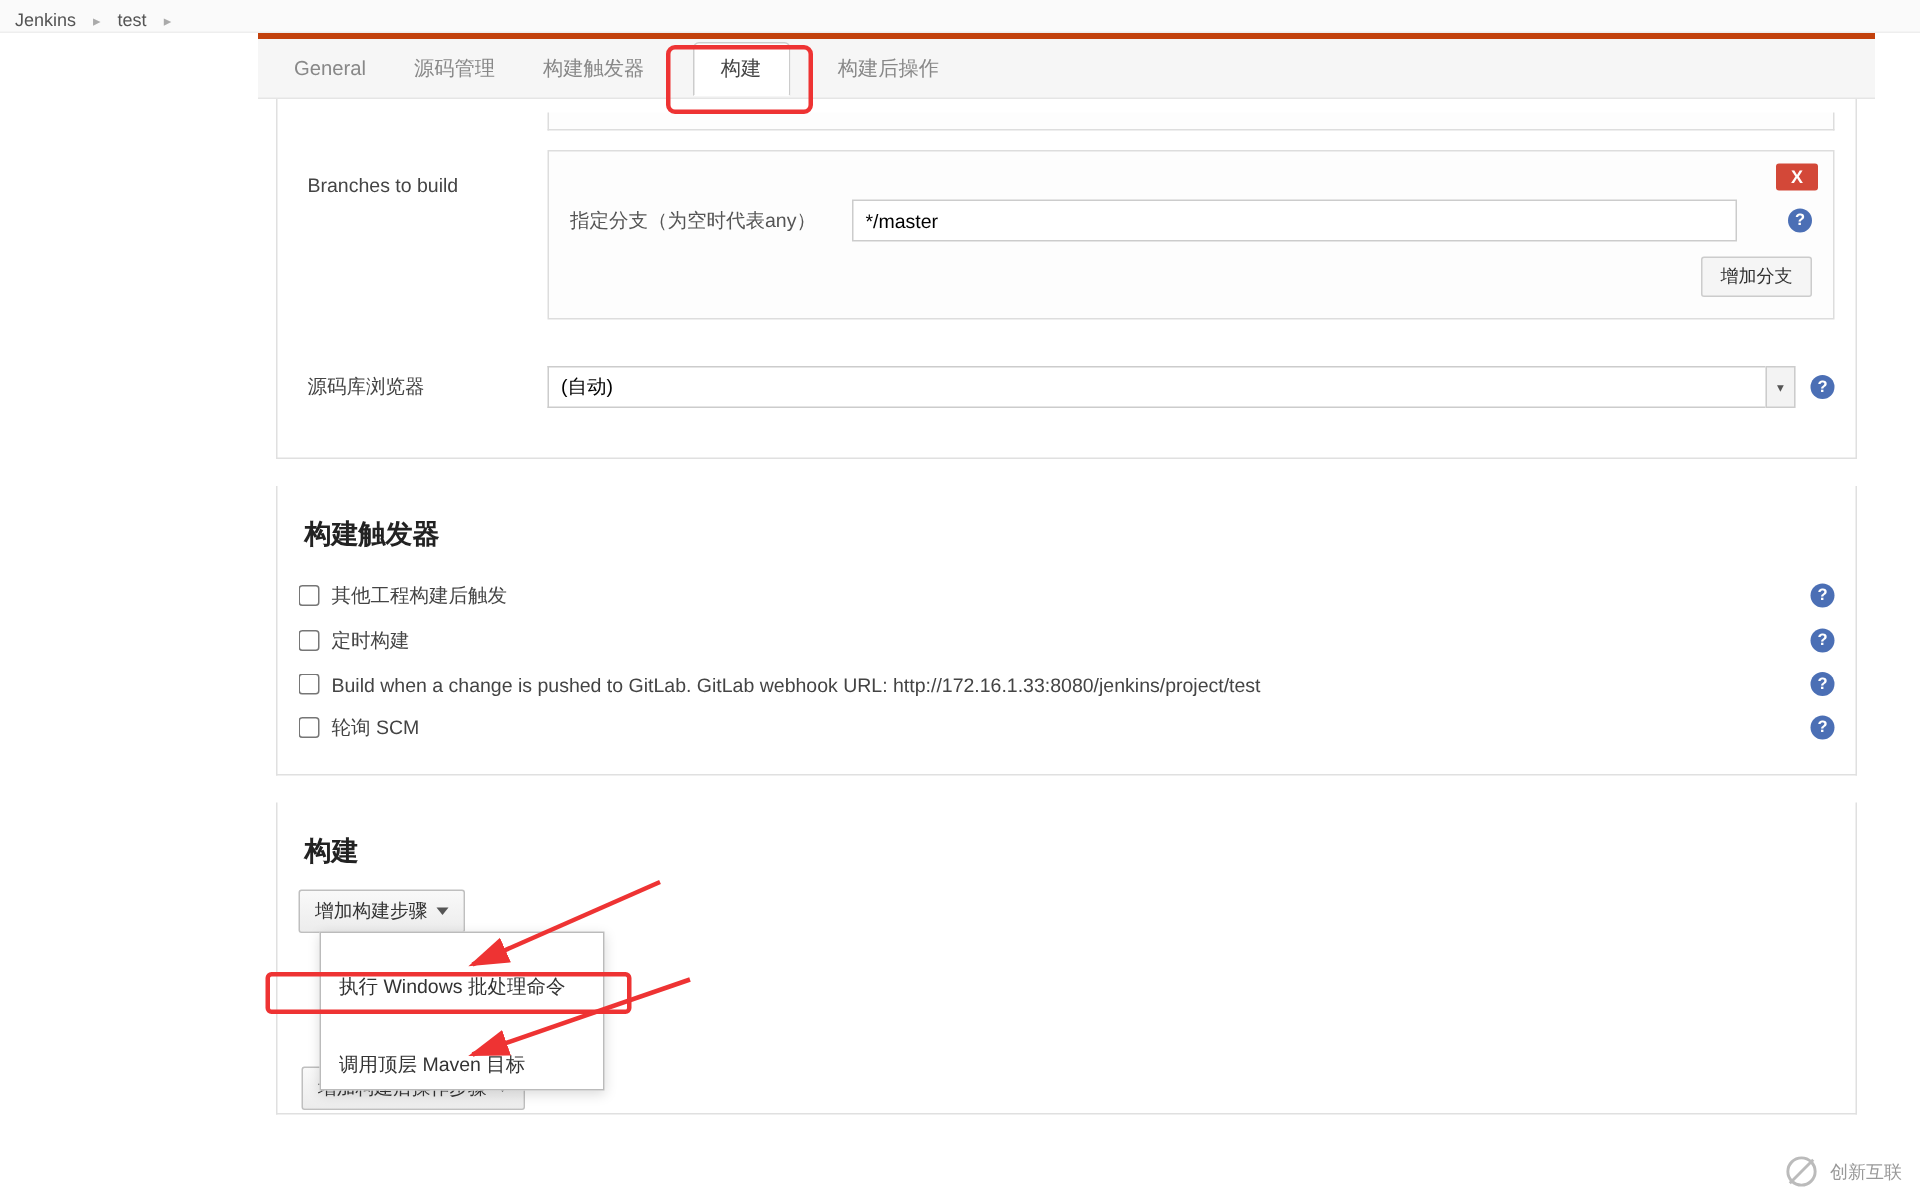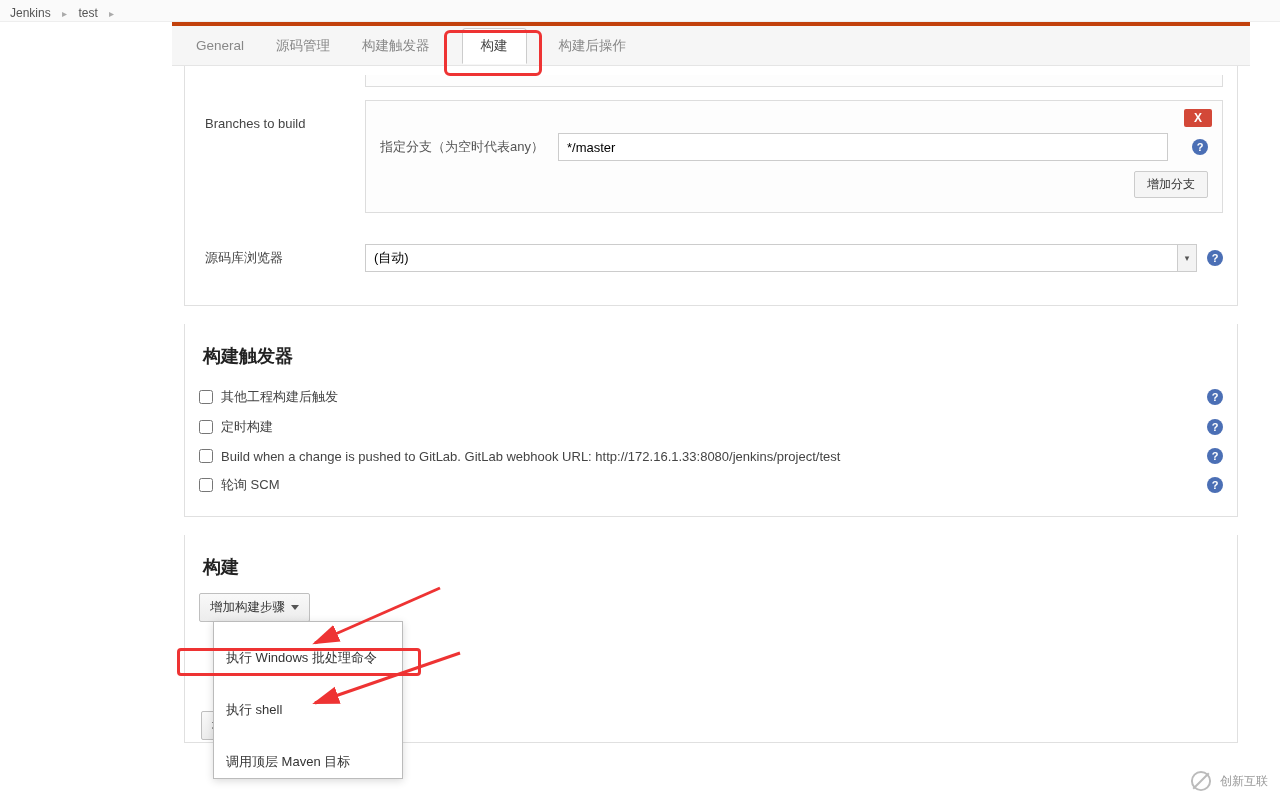--- a/index.html
+++ b/index.html
@@ -26,21 +26,21 @@
 .panel { border: 1px solid #e0e0e0; border-top: none; background: #fff; padding: 10px 14px 16px 14px; margin-bottom: 18px; }
 .panel.no-top-gap { padding-top: 8px; }
 
 .row { display: flex; align-items: center; margin-bottom: 16px; min-height: 30px; }
 .row-label { width: 160px; color: #444; font-size: 13px; }
 .row-body { flex: 1; }
 
 
 .branchbox { border: 1px solid #ddd; background: #fdfdfd; padding: 32px 14px 14px 14px; position: relative; margin-bottom: 14px; }
 .branchbox .delx { position: absolute; top: 8px; right: 10px; background: #d34838; color: #fff; padding: 2px 10px; border-radius: 2px; font-weight: bold; font-size: 12px; cursor: pointer; }
-.branch-inner { display: flex; align-items: center; gap: 14px; }
+.branch-inner { display: flex; align-items: center; gap: 24px; }
 .branch-inner label { color: #555; font-size: 13px; }
 .branch-inner input { flex: 1; height: 28px; border: 1px solid #ccc; padding: 0 8px; font-size: 13px; }
 .branch-foot { text-align: right; margin-top: 10px; }
 .btn-small { display: inline-block; background: #f5f5f5; border: 1px solid #ccc; padding: 4px 12px; font-size: 12px; color: #333; cursor: pointer; border-radius: 2px; }
 
 .help { width: 16px; height: 16px; border-radius: 50%; background: #4b6fb5; color: #fff; font-size: 11px; font-weight: bold; display: inline-flex; align-items: center; justify-content: center; cursor: pointer; margin-left: 10px; flex: 0 0 auto; }
 
 
 .select { display: flex; align-items: center; }
 .select input.combo { flex: 1; height: 28px; border: 1px solid #ccc; border-right: none; padding: 0 8px; font-size: 13px; }
@@ -171,21 +171,20 @@
         <h3 class="sect">构建</h3>
 
         <span class="ddbtn" style="position:relative;">
           <span>增加构建步骤</span>
           <span class="caret"></span>
         </span>
 
         
         <div class="menu" style="left:28px; top:86px;">
           <div class="item">执行 Windows 批处理命令</div>
-          <div class="item">执行 shell</div>
           <div class="item">调用顶层 Maven 目标</div>
         </div>
 
         
         <div class="hl-box" style="left:-8px; top:113px; width:244px; height:28px;"></div>
 
         
         <span class="ddbtn" style="position:absolute; left:16px; top:176px;">
           <span>增加构建后操作步骤</span>
           <span class="caret"></span>

